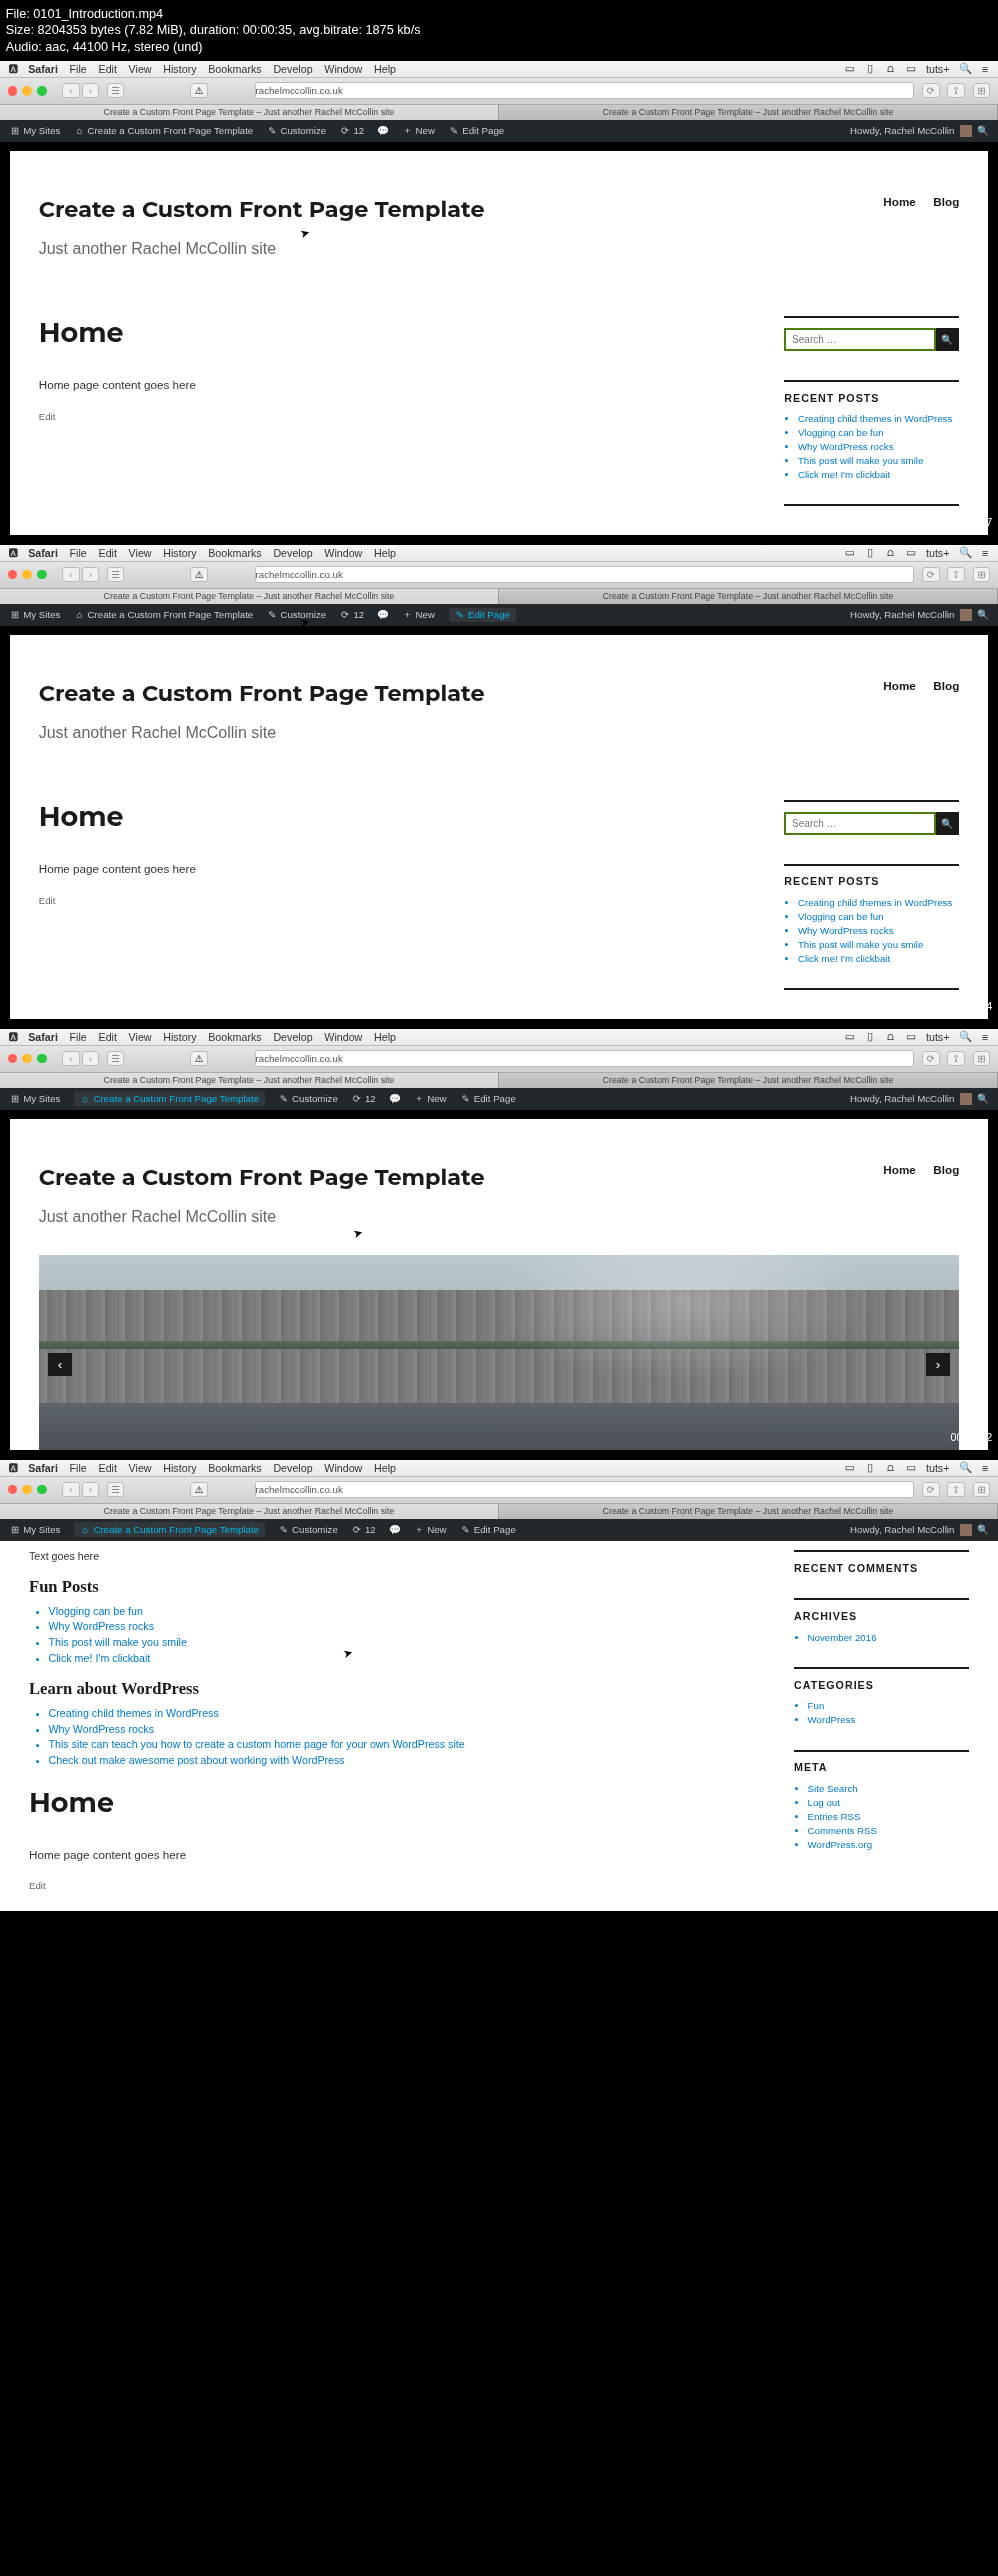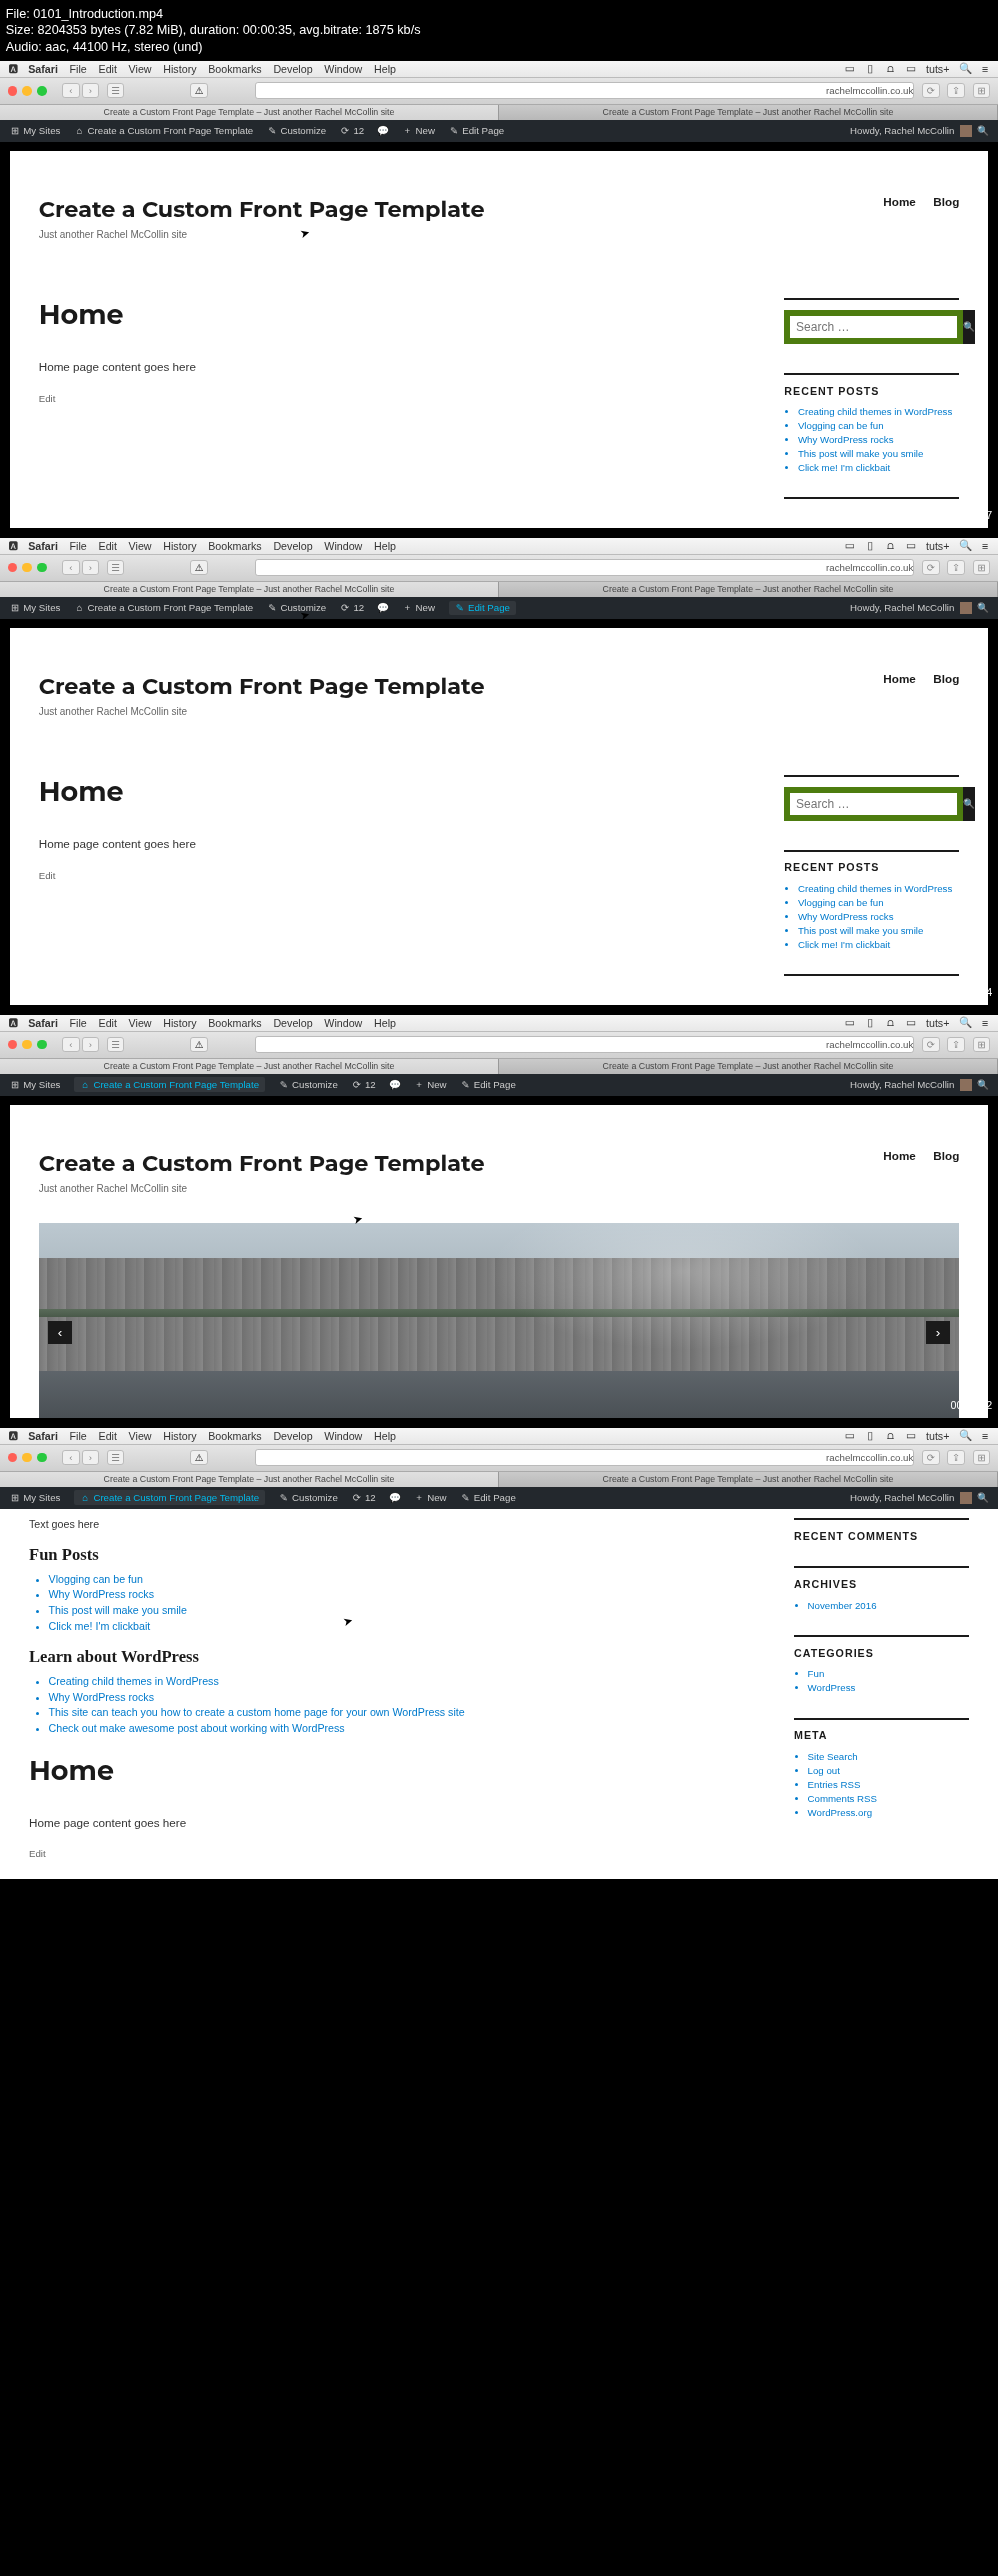--- a/index.html
+++ b/index.html
@@ -12,46 +12,46 @@
 .menubar .app{font-weight:600;margin-right:11.7px}
 .menubar .item{margin-right:11.7px}
 .menubar .right{margin-left:auto;display:flex;align-items:center;gap:9.7px}
 .menubar .right span{font-size:10.7px}
 .toolbar{background:linear-gradient(#e5e5e5,#d0d0d0);height:27px;display:flex;align-items:center;padding:0 7.8px;gap:7.8px;border-bottom:1px solid #aaa}
 .traffic{display:flex;gap:4.9px}
 .dot{width:9.7px;height:9.7px;border-radius:50%}
 .dot.r{background:#ff5f56}.dot.y{background:#ffbd2e}.dot.g{background:#27c93f}
 .nav-btns{display:flex;gap:1.9px;margin-left:7.8px}
 .nav-btn{width:17.5px;height:15.6px;background:#f0f0f0;border:1px solid #bbb;border-radius:2.9px;font-size:9.7px;display:flex;align-items:center;justify-content:center;color:#888}
-.urlbar{flex:1;background:#fff;border:1px solid #bbb;border-radius:2.9px;height:17.5px;display:flex;align-items:center;justify-content:flex-end;font-size:9.7px;color:#555;margin:0 39px}
+.urlbar{flex:1;background:#fff;border:1px solid #bbb;border-radius:2.9px;height:17.5px;display:flex;align-items:center;justify-content:flex-start;font-size:9.7px;color:#555;margin:0 39px}
 .warn{width:17.5px;height:15.6px;background:#f0f0f0;border:1px solid #bbb;border-radius:2.9px;display:flex;align-items:center;justify-content:center;font-size:9.7px}
 .tabbar{background:linear-gradient(#cacaca,#b8b8b8);height:15.6px;display:flex;font-size:8.8px}
 .tab{flex:1;display:flex;align-items:center;justify-content:center;color:#444;border-right:1px solid #999}
 .tab.active{background:linear-gradient(#e0e0e0,#d4d4d4)}
 .adminbar{background:#23282d;height:21.4px;display:flex;align-items:center;padding:0 9.7px;font-size:9.7px;color:#ccc}
 .adminbar .ab-item{margin-right:13.6px;display:flex;align-items:center;gap:2.9px}
 .adminbar .ab-item.hl{background:#32373c;padding:1.9px 5.8px;border-radius:1.9px}
 .adminbar .ab-right{margin-left:auto;display:flex;align-items:center;gap:5.8px}
 .avatar{width:11.7px;height:11.7px;background:#8b6f5c}
 .page-wrap{background:#000;padding:9.7px}
 .page{background:#fff;padding:44px 29px 19.5px}
 .site-header{display:flex;justify-content:space-between;align-items:flex-start;margin-bottom:58px}
 .site-title{font-family:Montserrat,Arial,sans-serif;font-size:22.4px;font-weight:700;color:#1a1a1a}
-.site-desc{font-size:10px;color:#666;margin-top:6px}
+.site-desc{font-size:16px;color:#666;margin-top:17px}
 .nav{display:flex;gap:17.5px;font-size:11.7px;font-weight:600;color:#1a1a1a}
 .nav a{color:#1a1a1a;text-decoration:none}
 .cols{display:flex;gap:39px}
 .main{flex:1}
 .side{width:175px}
 .h-title{font-family:Montserrat,Arial,sans-serif;font-size:27px;font-weight:700;margin-bottom:29px;color:#1a1a1a}
 .content-text{font-size:11.7px;color:#333;margin-bottom:19.5px}
 .edit-link{font-size:9.7px;color:#666}
 .hr-thick{border-top:2.9px solid #1a1a1a;margin-bottom:9.7px}
 .searchbox{display:flex;margin-bottom:29px}
-.searchbox input{flex:1;border:6px solid #4d7c0f;padding:3.9px 5.8px;font-size:12px;color:#888}
+.searchbox input{flex:1;border:2px solid #4d7c0f;padding:3.9px 5.8px;font-size:10px;color:#888}
 .searchbox button{width:23.4px;background:#1a1a1a;border:none;color:#fff;font-size:9.7px}
 .widget-title{font-size:10.7px;font-weight:700;letter-spacing:1px;color:#1a1a1a;margin-bottom:9.7px}
 .widget ul{list-style:disc;padding-left:13.6px}
 .widget li{font-size:9.7px;color:#007acc;margin-bottom:2.9px}
 .widget{margin-bottom:24.4px}
 .hero{width:100%;height:195px;background:linear-gradient(to bottom,#bcc8d0 0%,#a8b5bd 35%,#8a9399 36%,#6b7278 60%,#4a5055 100%);position:relative;margin-top:19.5px;overflow:hidden}
 .hero::before{content:"";position:absolute;inset:0;background:
  radial-gradient(ellipse 195px 78px at 70% 25%,rgba(255,255,255,.3),transparent),
  linear-gradient(to bottom,transparent 0%,transparent 44%,#5a6b5a 44%,#4a5a4a 48%,transparent 48%),
  repeating-linear-gradient(90deg,#787878 0,#888 7.8px,#707070 7.8px,#808080 19.5px);

